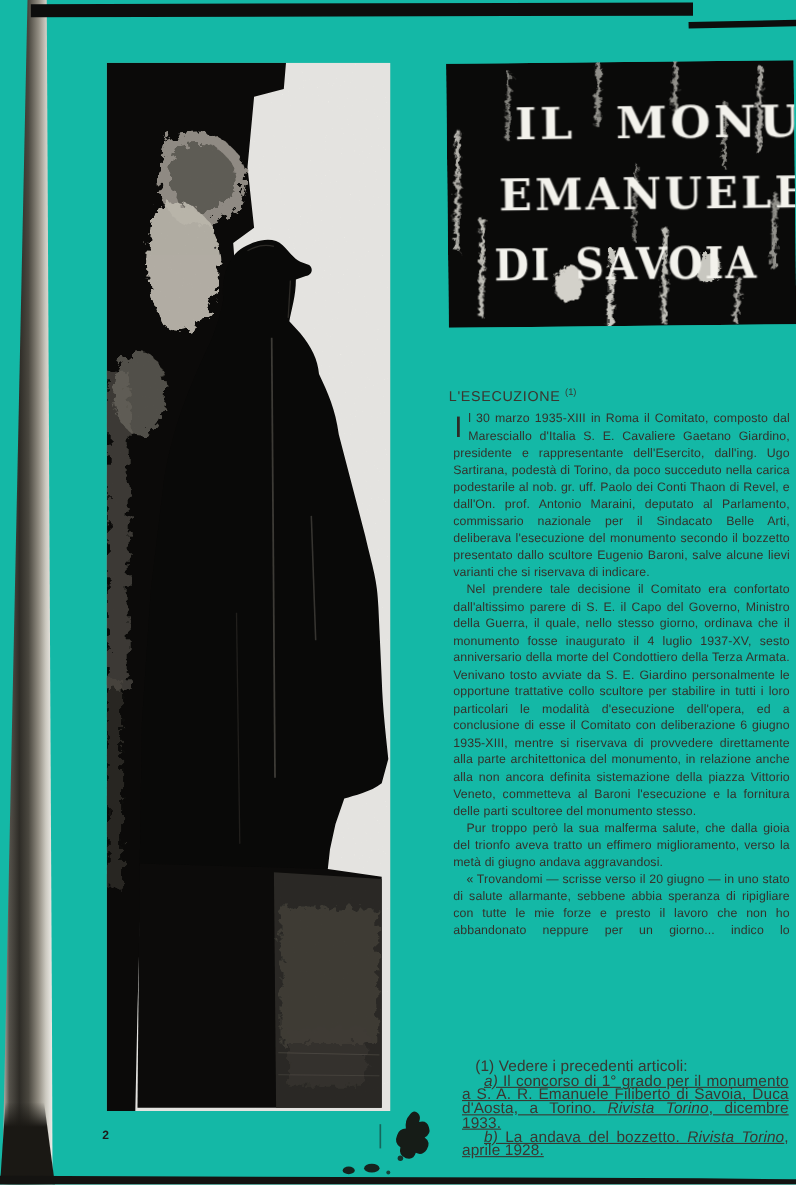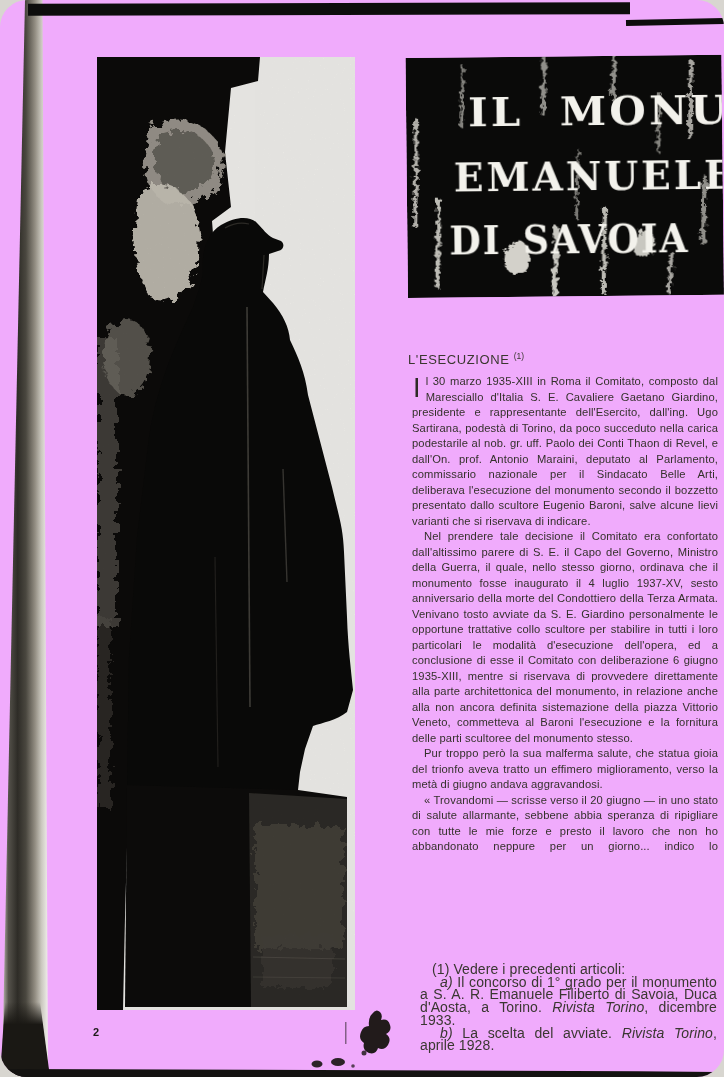--- a/index.html
+++ b/index.html
@@ -1,21 +1,20 @@
 <!DOCTYPE html>
 <html lang="it"><head>
 <meta charset="utf-8">
 <style>
   html,body{margin:0;padding:0;background:#d8d6d0;}
   #page{
     position:relative;width:724px;height:1077px;overflow:hidden;
-    background:#f0abfc;
+    background:#14b8a6;
     font-family:"Liberation Sans",sans-serif;
     color:#34312b;
-    border-radius:27px;
   }
   
   #left-strip{
     position:absolute;left:2px;top:0;width:46px;height:1077px;
     background:linear-gradient(90deg,#c7c4bc 0%,#55524b 14%,#2e2c27 34%,#4a473f 52%,#938e83 72%,#cbc8bf 86%,#f0efeb 100%);
     clip-path:polygon(50% 0,88% 0,100% 100%,0 100%);
   }
   #left-strip-bottom{
     position:absolute;left:0;top:1002px;width:50px;height:75px;
     background:linear-gradient(180deg,rgba(26,24,20,0) 0%,#1a1814 30%);
@@ -48,21 +47,21 @@
   }
   .p-cut{text-align-last:justify;}
   
   #footnotes{
     position:absolute;left:420px;top:963px;width:297px;
     font-size:14px;line-height:12.7px;letter-spacing:0.1px;color:#3a3731;
     text-align:justify;
   }
   .fn{margin:0;}
   .fn-intro{text-indent:12px;}
-  .fn-indent{text-indent:20px;}
+  .fn-indent{text-indent:20px;text-decoration:underline;}
   
   #page-number{
     position:absolute;left:93px;top:1026px;
     font-size:11px;font-weight:bold;color:#1d1b18;letter-spacing:0.5px;
   }
   #ink-blot{position:absolute;left:300px;top:1006px;width:180px;height:66px;}
   svg text{user-select:none;}
 </style>
 </head>
 <body>
@@ -169,28 +168,28 @@
   </div>
 
   <div id="heading">
     <span>L'ESECUZIONE</span>
     <sup>(1)</sup>
   </div>
 
   <div id="article">
     <p><span class="dropcap">I</span><span>l 30 marzo 1935-XIII in Roma il Comitato, composto dal Maresciallo d'Italia S. E. Cavaliere Gaetano Giardino, presidente e rappresentante dell'Esercito, dall'ing. Ugo Sartirana, podestà di Torino, da poco succeduto nella carica podestarile al nob. gr. uff. Paolo dei Conti Thaon di Revel, e dall'On. prof. Antonio Maraini, deputato al Parlamento, commissario nazionale per il Sindacato Belle Arti, deliberava l'esecuzione del monumento secondo il bozzetto presentato dallo scultore Eugenio Baroni, salve alcune lievi varianti che si riservava di indicare.</span></p>
     <p>Nel prendere tale decisione il Comitato era confortato dall'altissimo parere di S. E. il Capo del Governo, Ministro della Guerra, il quale, nello stesso giorno, ordinava che il monumento fosse inaugurato il 4 luglio 1937-XV, sesto anniversario della morte del Condottiero della Terza Armata. Venivano tosto avviate da S. E. Giardino personalmente le opportune trattative collo scultore per stabilire in tutti i loro particolari le modalità d'esecuzione dell'opera, ed a conclusione di esse il Comitato con deliberazione 6 giugno 1935-XIII, mentre si riservava di provvedere direttamente alla parte architettonica del monumento, in relazione anche alla non ancora definita sistemazione della piazza Vittorio Veneto, commetteva al Baroni l'esecuzione e la fornitura delle parti scultoree del monumento stesso.</p>
-    <p>Pur troppo però la sua malferma salute, che statua gioia del trionfo aveva tratto un effimero miglioramento, verso la metà di giugno andava aggravandosi.</p>
+    <p>Pur troppo però la sua malferma salute, che dalla gioia del trionfo aveva tratto un effimero miglioramento, verso la metà di giugno andava aggravandosi.</p>
     <p class="p-cut">« Trovandomi — scrisse verso il 20 giugno — in uno stato di salute allarmante, sebbene abbia speranza di ripigliare con tutte le mie forze e presto il lavoro che non ho abbandonato neppure per un giorno... indico lo</p>
   </div>
 
   <div id="footnotes">
     <div class="fn fn-intro">(1) Vedere i precedenti articoli:</div>
     <div class="fn fn-indent"><i>a)</i><span> Il concorso di 1° grado per il monumento a S. A. R. Emanuele Filiberto di Savoia, Duca d'Aosta, a Torino. </span><i>Rivista Torino</i><span>, dicembre 1933.</span></div>
-    <div class="fn fn-indent"><i>b)</i><span> La scelta del avviate. </span><i>Rivista Torino</i><span>, aprile 1928.</span></div>
+    <div class="fn fn-indent"><i>b)</i><span> La andava del bozzetto. </span><i>Rivista Torino</i><span>, aprile 1928.</span></div>
   </div>
 
   <div id="page-number">2</div>
 
   <div id="ink-blot">
     <svg width="180" height="66" viewBox="0 0 180 66">
       <g fill="#16130f">
         <path d="M72,8 q4,-6 8,-2 q3,3 1,8 q7,-2 9,5 q2,6 -4,9 q6,4 2,11 q-4,6 -10,3 q-2,7 -9,5 q-7,-3 -5,-10 q-6,-4 -3,-11 q2,-6 8,-6 q-1,-8 3,-12 Z" opacity="0.95"></path>
         <circle cx="64" cy="47" r="2.5" opacity="0.8"></circle>
         <ellipse cx="38" cy="56" rx="7" ry="4" opacity="0.9"></ellipse>

